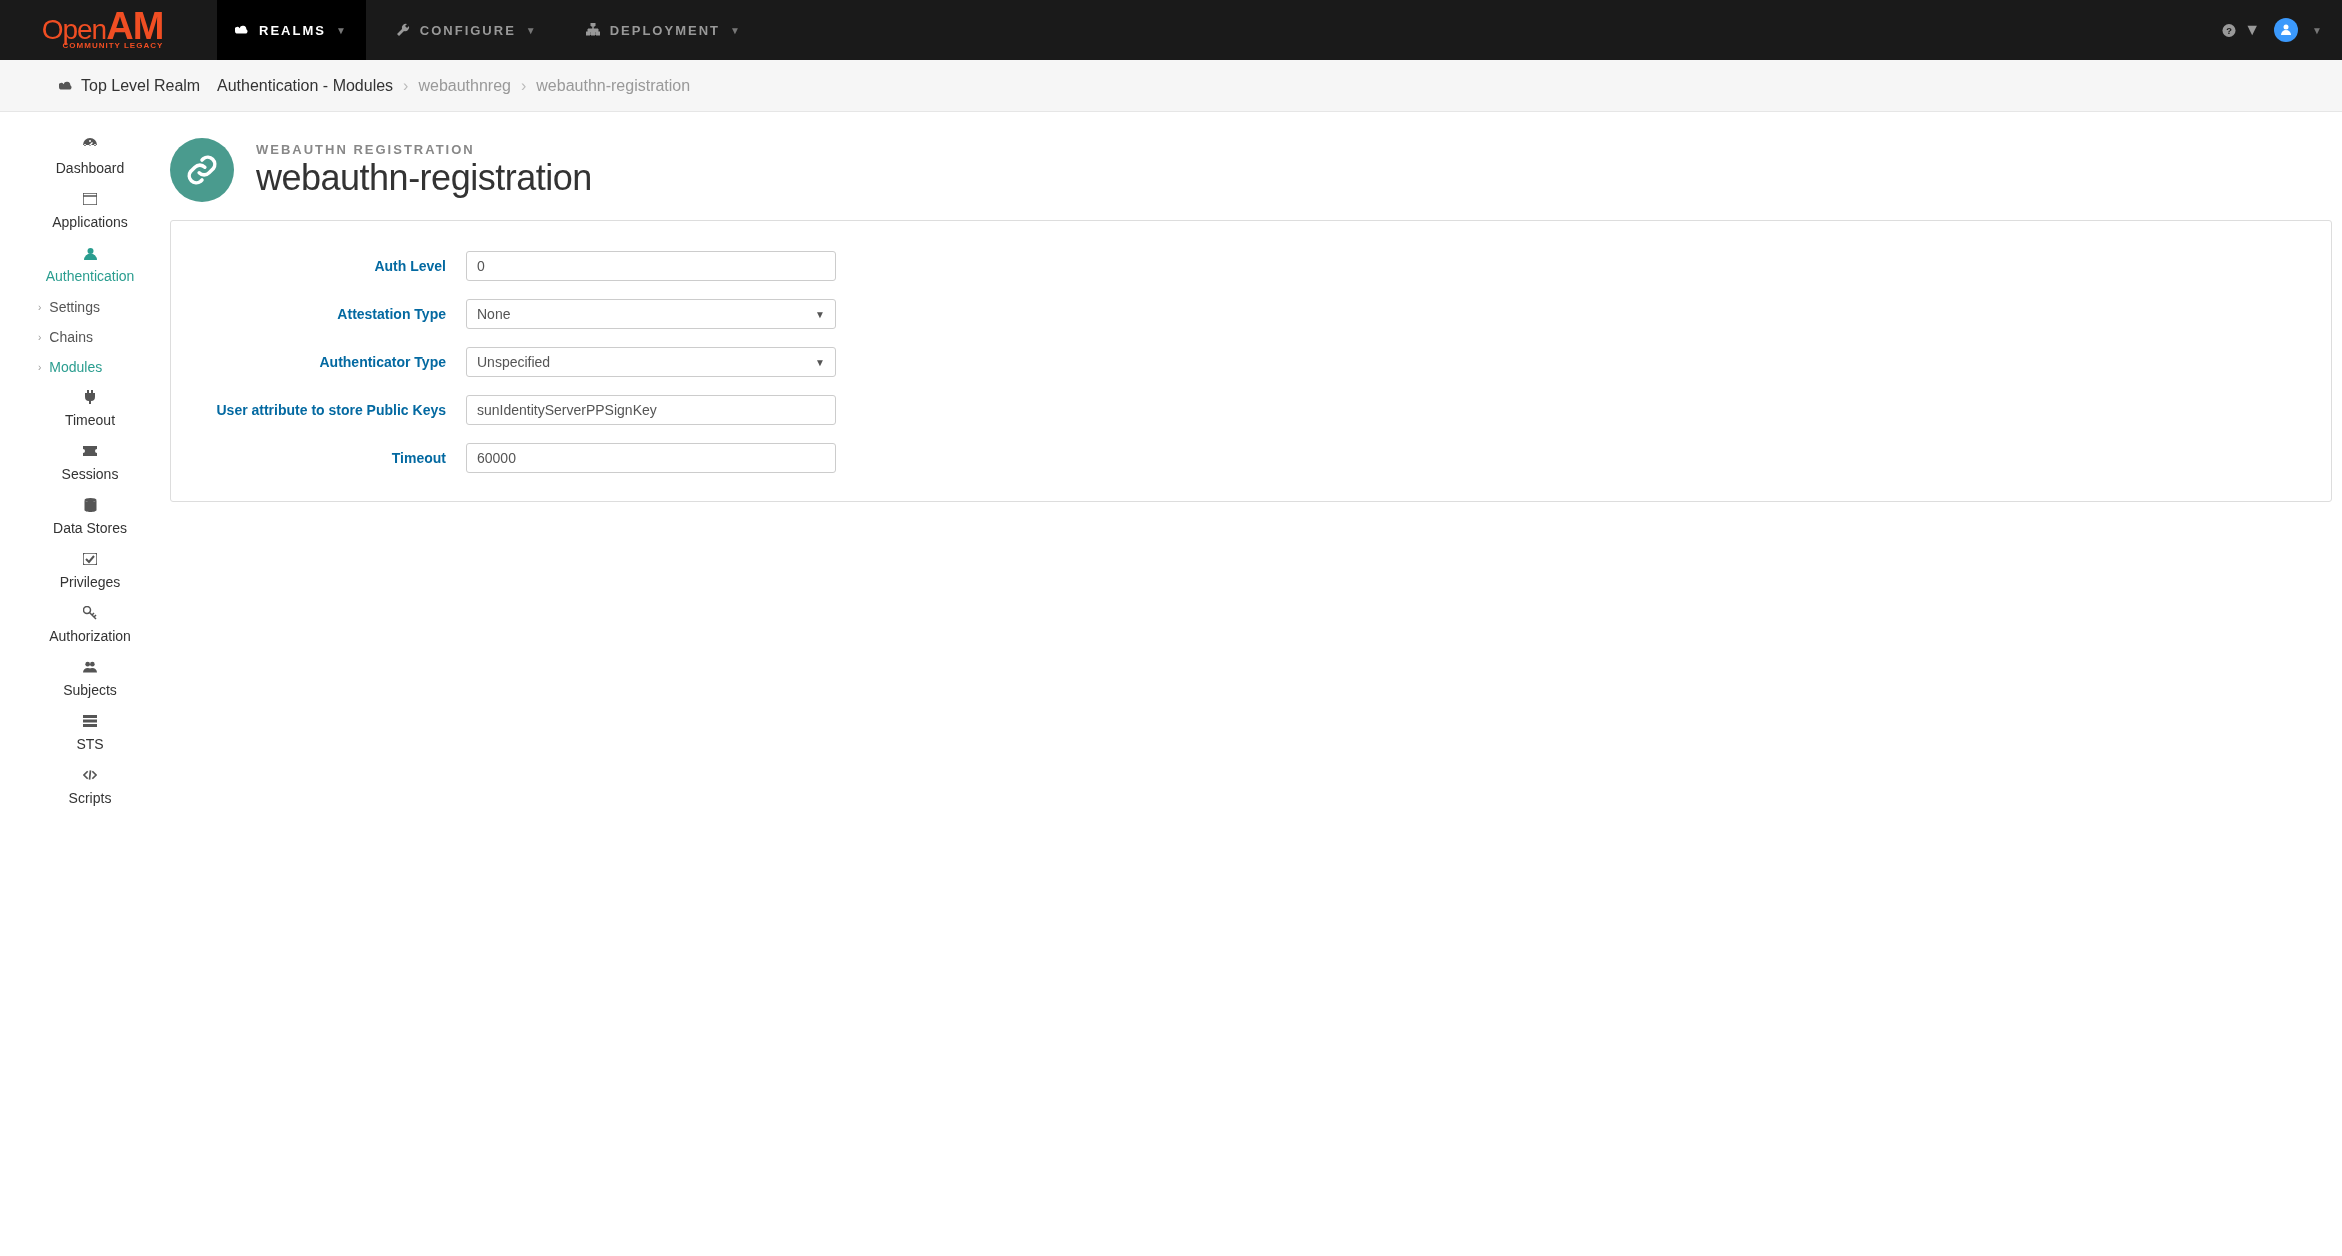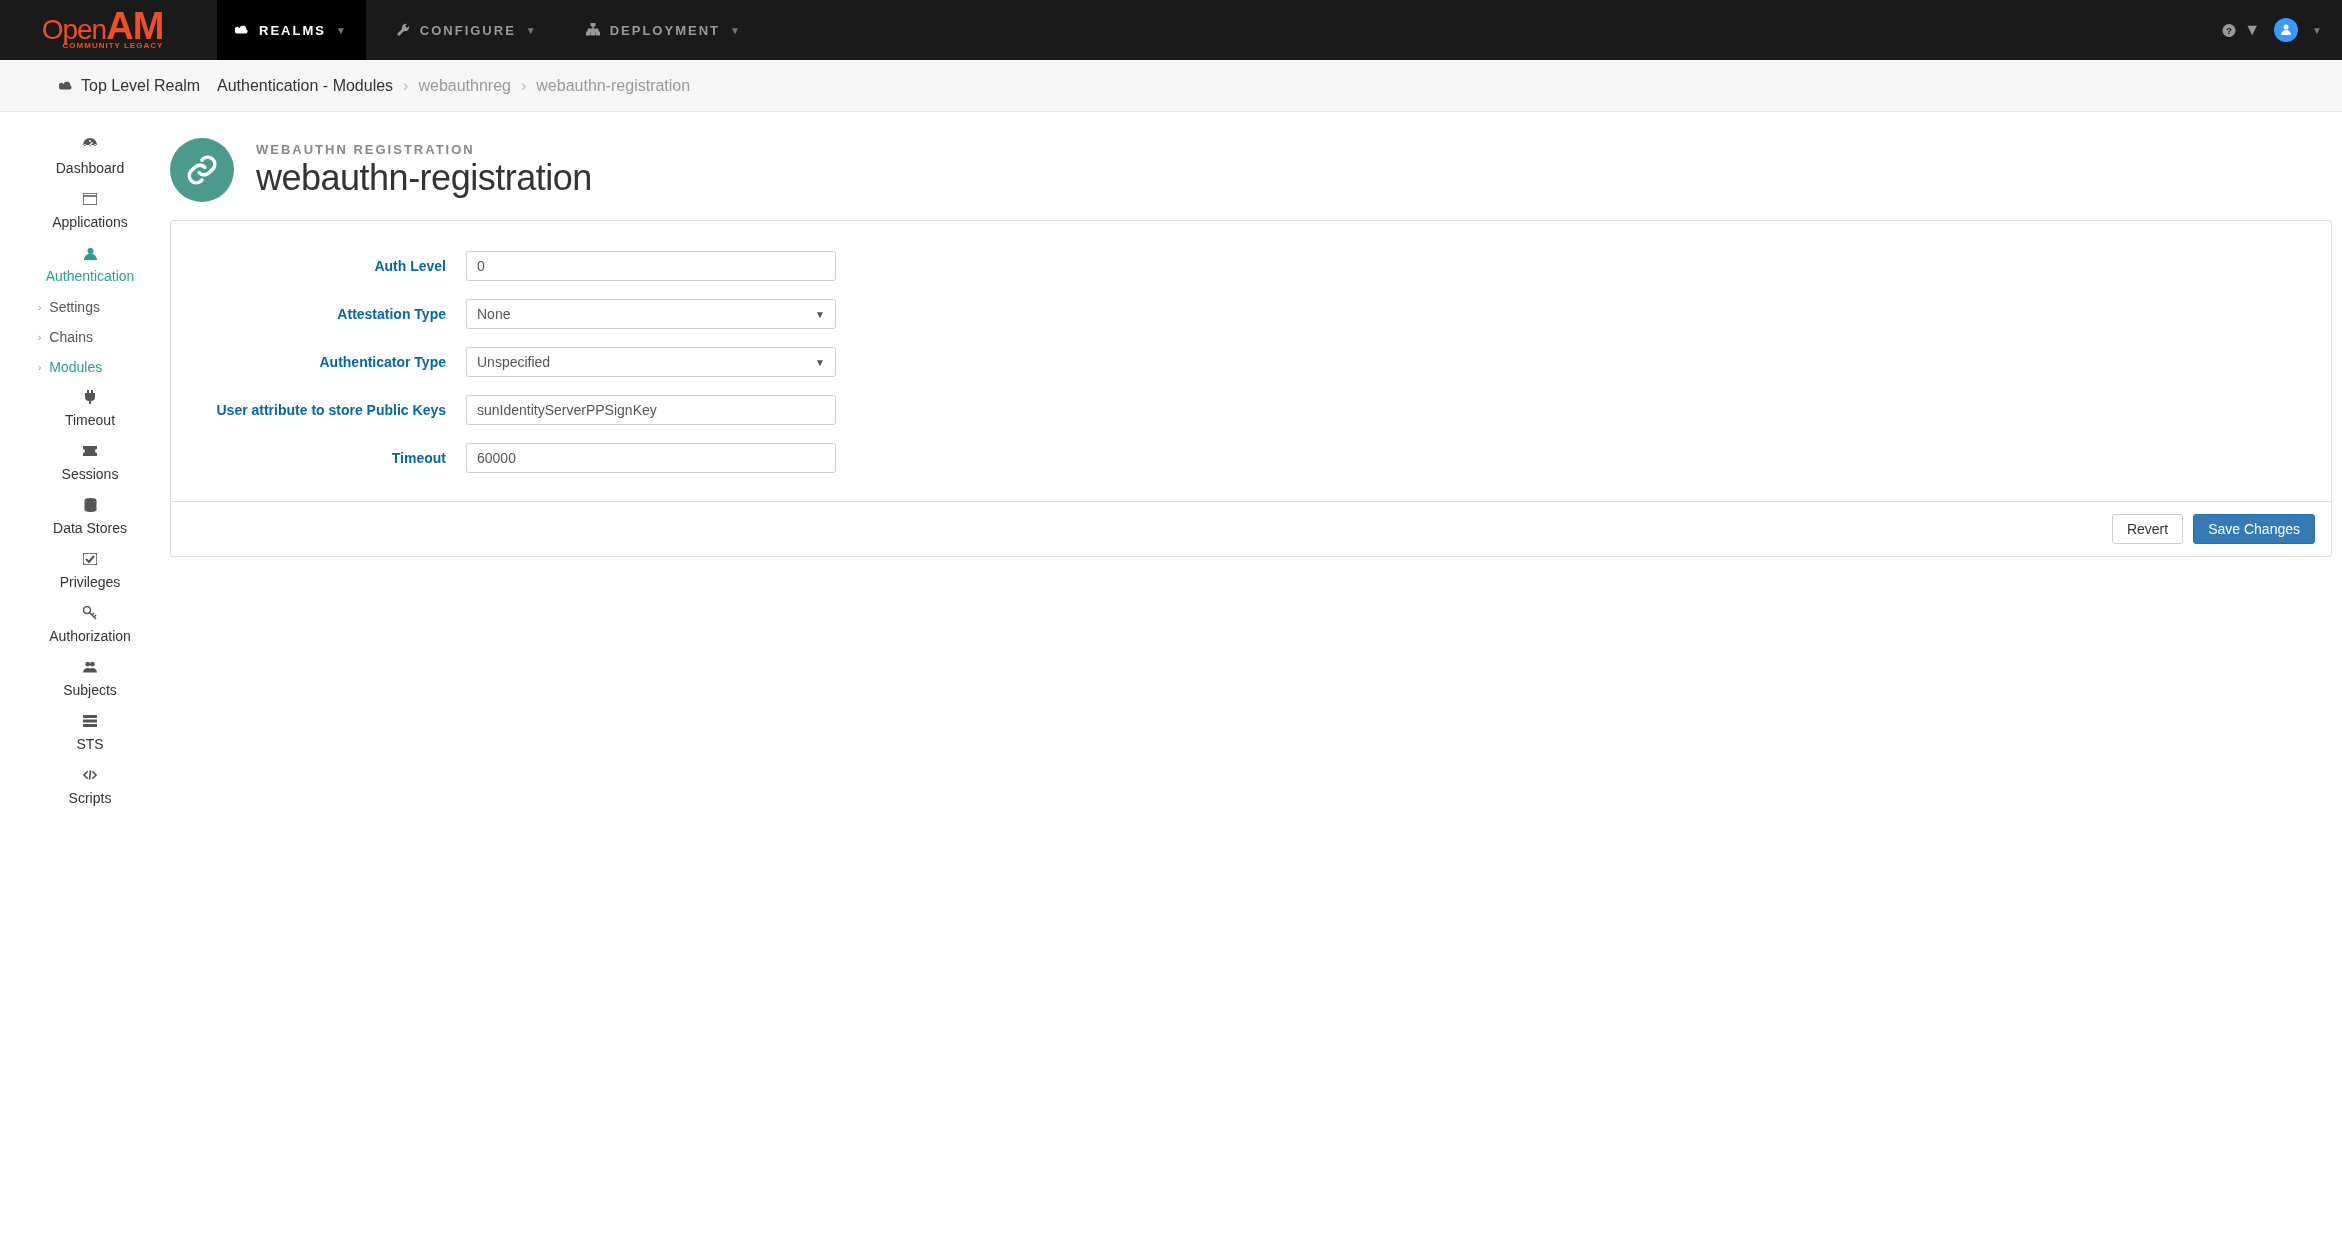--- a/index.html
+++ b/index.html
@@ -299,20 +299,16 @@
           <div class="form-label">User attribute to store Public Keys</div>
           <input class="form-control" value="sunIdentityServerPPSignKey" style="">
         </div>
 
         <div class="form-row" style="margin-bottom:8px;">
           <div class="form-label">Timeout</div>
           <input class="form-control" value="60000" style="">
         </div>
 
       </div>
-      <div class="form-footer">
-        <button class="btn">Revert</button>
-        <button class="btn btn-primary">Save Changes</button>
-      </div>
     </div>
   </div>
 
 </div>
 
 </body></html>

